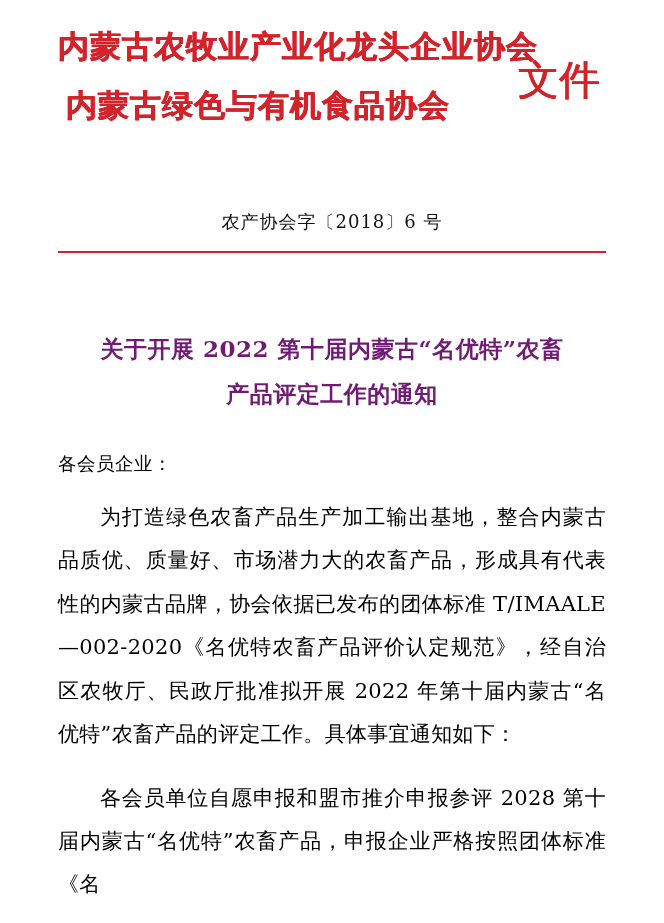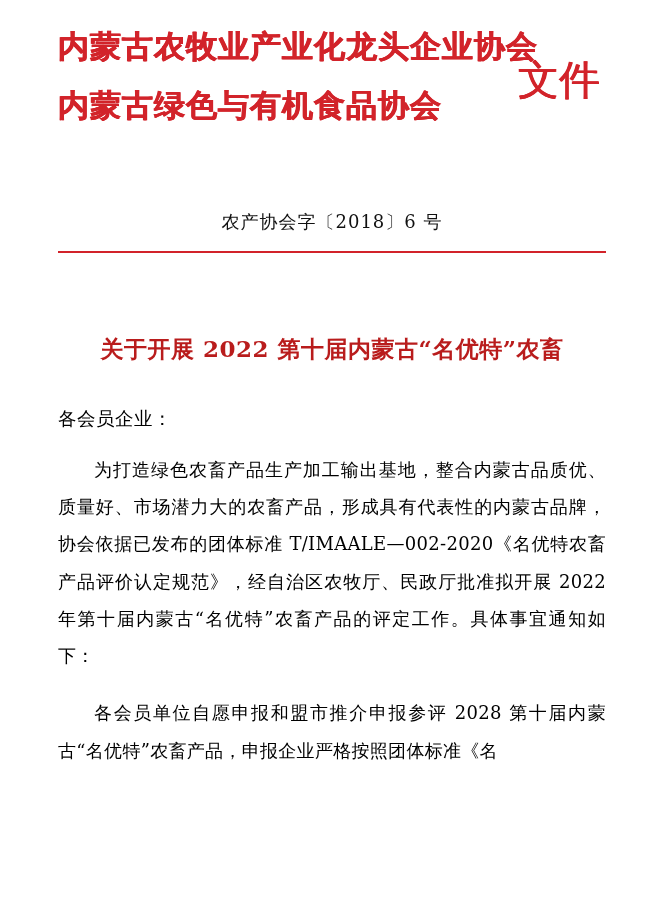--- a/index.html
+++ b/index.html
@@ -36,21 +36,21 @@
     font-family: "DejaVu Serif", "Liberation Serif", serif;
     font-weight: bold;
     font-size: 31px;
     letter-spacing: 1px;
     line-height: 1.45;
     text-align: left;
     white-space: nowrap;
     text-shadow: 0.6px 0 0 #d2232a, -0.6px 0 0 #d2232a;
   }
   .lh-line-1 { margin-left: 0px; }
-  .lh-line-2 { margin-left: 0px; margin-top: 14px; }
+  .lh-line-2 { margin-left: 8px; margin-top: 14px; }
 
   .lh-doc {
     position: absolute;
     right: 6px;
     top: 58px;
     color: #d2232a;
     font-family: "DejaVu Serif", "Liberation Serif", serif;
     font-weight: normal;
     font-size: 41px;
     line-height: 1.1;
@@ -75,35 +75,35 @@
 
   
   .title {
     margin-top: 74px;
     text-align: center;
     font-family: "DejaVu Serif", "Liberation Serif", serif;
     font-weight: bold;
     font-size: 23px;
     line-height: 1.95;
     letter-spacing: 0.5px;
-    color: #b91c1c;
+    color: #701a75;
   }
   .title-line { display: block; }
 
   
   .salutation {
     margin-top: 34px;
     font-family: "DejaVu Serif", "Liberation Serif", serif;
     font-size: 18.5px;
     letter-spacing: 0.5px;
   }
   .para {
     margin-top: 20px;
     font-family: "DejaVu Serif", "Liberation Serif", serif;
-    font-size: 18px;
+    font-size: 21px;
     line-height: 2.07;
     letter-spacing: 0.3px;
     text-align: justify;
     text-justify: inter-ideograph;
     text-indent: 2em;
   }
 </style>
 </head>
 <body>
 
@@ -113,20 +113,21 @@
     <div class="lh-line lh-line-1">内蒙古农牧业产业化龙头企业协会</div>
     <div class="lh-line lh-line-2">内蒙古绿色与有机食品协会</div>
     <div class="lh-doc">文件</div>
   </div>
 
   <div class="docnum">农产协会字〔2018〕6 号</div>
   <div class="redrule"></div>
 
   <div class="title">
     <span class="title-line">关于开展 2022 第十届内蒙古“名优特”农畜</span>
+    <span class="title-line">产品评定工作的通知</span>
   </div>
 
   <div class="salutation">各会员企业：</div>
 
   <div class="para">为打造绿色农畜产品生产加工输出基地，整合内蒙古品质优、质量好、市场潜力大的农畜产品，形成具有代表性的内蒙古品牌，协会依据已发布的团体标准 T/IMAALE—002-2020《名优特农畜产品评价认定规范》，经自治区农牧厅、民政厅批准拟开展 2022 年第十届内蒙古“名优特”农畜产品的评定工作。具体事宜通知如下：</div>
   <div class="para">各会员单位自愿申报和盟市推介申报参评 2028 第十届内蒙古“名优特”农畜产品，申报企业严格按照团体标准《名</div>
 
 </div>
 
 </body></html>

